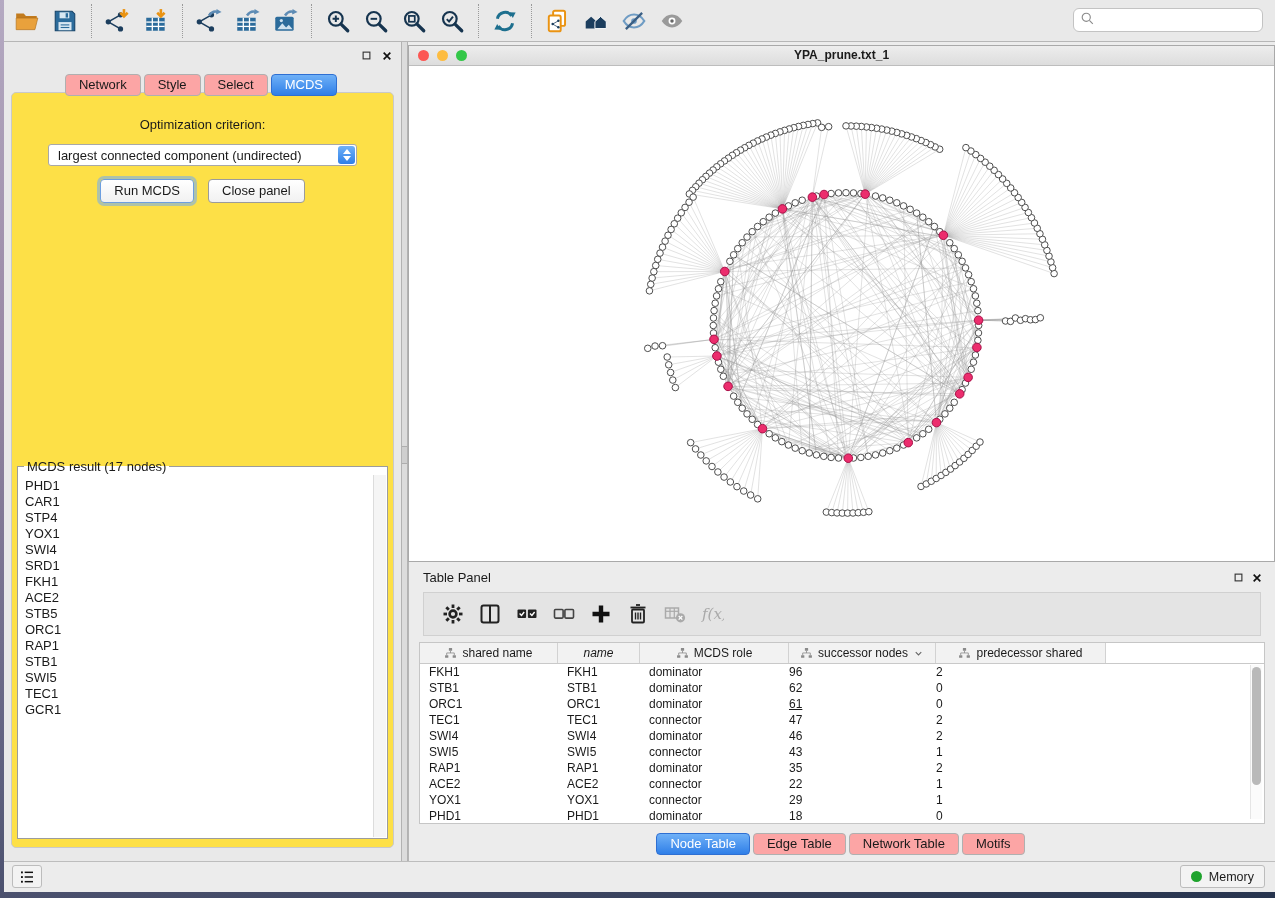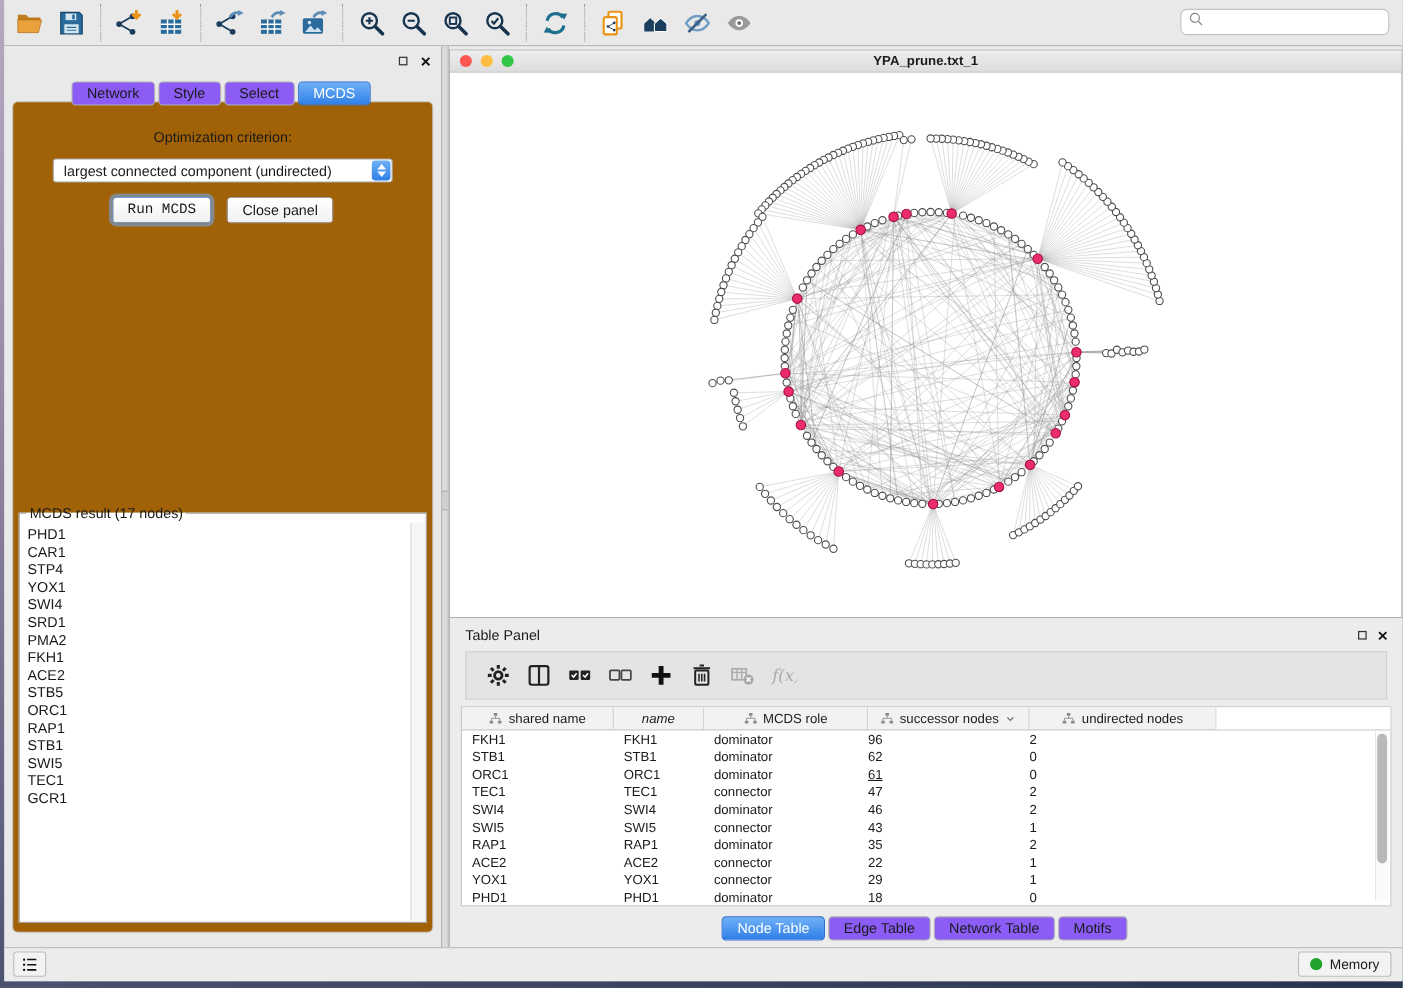--- a/index.html
+++ b/index.html
@@ -19,36 +19,36 @@
   
   .main{position:absolute;left:0;right:0;top:42px;bottom:30px;}
 
   
   .control-panel{position:absolute;left:0;top:0;width:397px;bottom:0;background:#e9e9e9;}
   .cp-header{height:28px;position:relative;}
   .cp-title{position:absolute;left:8px;top:7px;font-size:13px;margin-top:48px;}
   .panel-ctl{position:absolute;top:7px;width:13px;height:13px;display:flex;align-items:center;justify-content:center;}
   .cp-float{right:28px;} .cp-close{right:8px;}
   .cp-tabs{display:flex;justify-content:center;position:relative;z-index:2;margin-top:4px;}
-  .tab{height:20px;line-height:20px;padding:0 13px;font-size:13px;background:#8b5cf6;
+  .tab{height:20px;line-height:20px;padding:0 13px;font-size:13px;background:#fca5a5;
     border:1px solid #b0b0b0;border-radius:4px;margin-right:3px;}
   .tab.active{background:linear-gradient(#6fb1f7,#2f7fe8);color:#fff;border-color:#2e6fd2;}
-  .cp-body{position:absolute;left:7px;right:7px;top:50px;bottom:14px;background:#a16207;
+  .cp-body{position:absolute;left:7px;right:7px;top:50px;bottom:14px;background:#fde047;
     border:1px solid #c9c9c9;border-radius:5px;}
   .opt-label{text-align:center;margin-top:24px;font-size:13px;}
   .selectbox{margin:12px 36px 0;height:22px;background:#fff;border:1px solid #a8a8a8;border-radius:3px;
     position:relative;font-size:13px;line-height:22px;padding-left:9px;box-sizing:border-box;}
   .stepper{position:absolute;right:1px;top:1px;bottom:1px;width:17px;border-radius:3px;
     background:linear-gradient(#6fb1f7,#2f7fe8);display:flex;flex-direction:column;align-items:center;justify-content:center;gap:2px;}
   .stepper i{width:0;height:0;border-left:4px solid transparent;border-right:4px solid transparent;}
   .stepper .up{border-bottom:5px solid #fff;} .stepper .dn{border-top:5px solid #fff;}
   .cp-buttons{display:flex;justify-content:center;gap:14px;margin-top:13px;}
   .btn{height:22px;padding:0 13px;font-size:13px;background:linear-gradient(#ffffff,#f1f1f1);
     border:1px solid #9b9b9b;border-radius:4px;line-height:22px;}
-  .btn.focused{box-shadow:0 0 0 3px rgba(110,170,250,.55);border-color:#6d9fe0;font-family:Liberation Mono, monospace;}
+  .btn.focused{box-shadow:0 0 0 3px rgba(110,170,250,.55);border-color:#6d9fe0;}
   fieldset.mcds{position:absolute;left:5px;right:5px;top:366px;bottom:8px;margin:0;padding:0;
     border:1px solid #9c9c9c;background:#fff;}
   fieldset.mcds legend{font-size:13px;margin-left:6px;padding:0 3px;}
   .mcds-list{position:absolute;left:1px;right:14px;top:4px;bottom:2px;overflow:hidden;font-size:13px;}
   .mcds-item{line-height:16px;padding-left:6px;}
   .mcds-scroll{position:absolute;right:1px;top:1px;bottom:1px;width:12px;background:#f5f5f5;border-left:1px solid #dcdcdc;}
 
   
   .splitter{position:absolute;left:397px;width:7px;top:0;bottom:0;background:#dcdcdc;
     border-left:1px solid #b2b2b2;border-right:1px solid #b2b2b2;box-sizing:border-box;}
@@ -300,21 +300,20 @@
         <fieldset class="mcds">
           <legend>MCDS result (17 nodes)</legend>
           <div style="position:relative;width:100%;height:100%;">
             <div class="mcds-list" id="mcds-list">
                 <div class="mcds-item">PHD1</div>
                 <div class="mcds-item">CAR1</div>
                 <div class="mcds-item">STP4</div>
                 <div class="mcds-item">YOX1</div>
                 <div class="mcds-item">SWI4</div>
                 <div class="mcds-item">SRD1</div>
-                <div class="mcds-item">PMA2</div>
                 <div class="mcds-item">FKH1</div>
                 <div class="mcds-item">ACE2</div>
                 <div class="mcds-item">STB5</div>
                 <div class="mcds-item">ORC1</div>
                 <div class="mcds-item">RAP1</div>
                 <div class="mcds-item">STB1</div>
                 <div class="mcds-item">SWI5</div>
                 <div class="mcds-item">TEC1</div>
                 <div class="mcds-item">GCR1</div>
               </div>
@@ -1152,21 +1151,21 @@
             </div>
             <div class="th" style="width: 170px;">
               <svg width="13" height="13" viewBox="0 0 24 24">
                 <g fill="#8a8a8a">
                   <rect x="9" y="2" width="6" height="5" rx="0.5"></rect>
                   <rect x="2" y="15" width="6" height="5" rx="0.5"></rect>
                   <rect x="16" y="15" width="6" height="5" rx="0.5"></rect>
                 </g>
                 <path d="M12 7v4M5 15v-4h14v4" stroke="#8a8a8a" stroke-width="1.5" fill="none"></path>
               </svg>
-              <span>undirected nodes</span>
+              <span>predecessor shared</span>
             </div>
             <div class="th th-fill"></div>
           </div>
         <div id="tp-body">
             <div class="trow">
               <div class="td text" style="width: 138px;">FKH1</div>
               <div class="td text" style="width: 82px;">FKH1</div>
               <div class="td text" style="width: 149px;">dominator</div>
               <div class="td num" style="width: 147px;">96</div>
               <div class="td num" style="width: 170px;">2</div>

